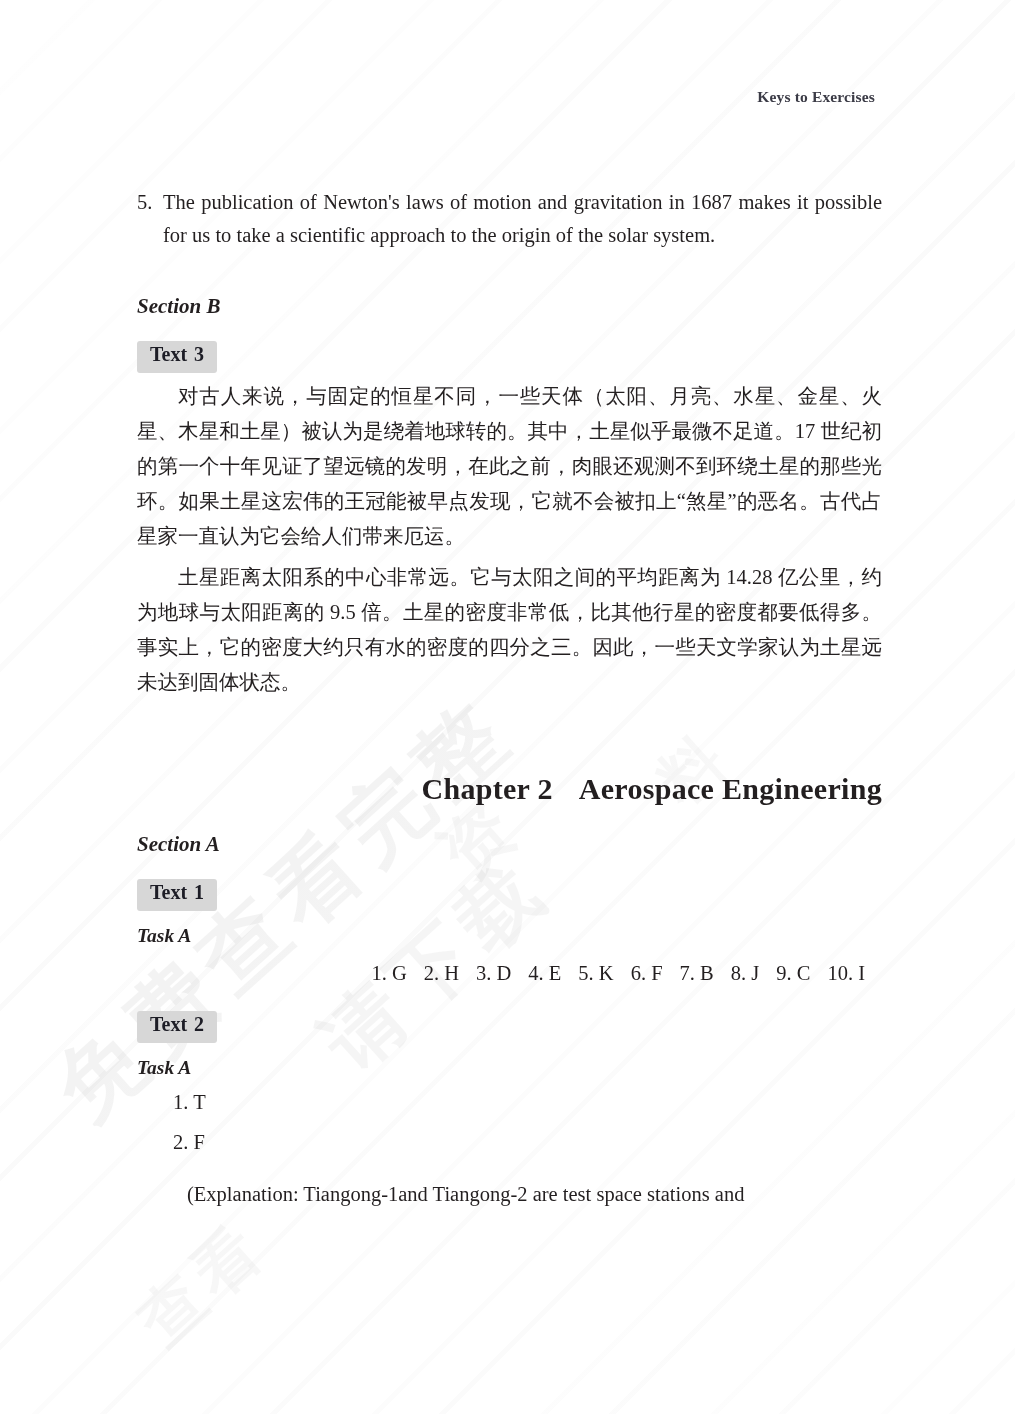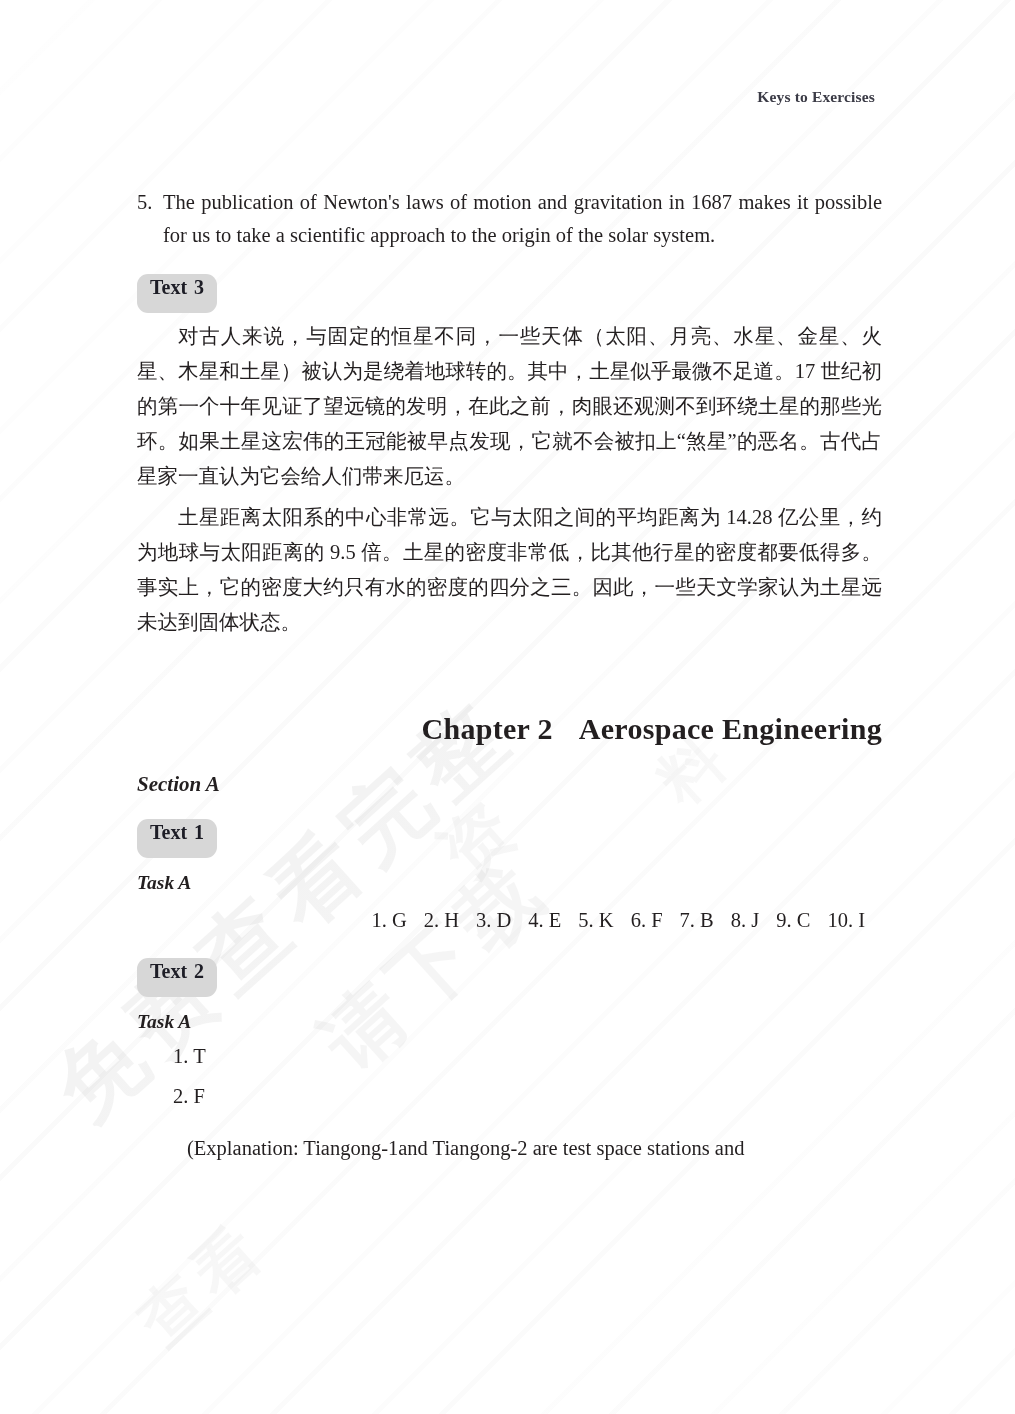--- a/index.html
+++ b/index.html
@@ -109,22 +109,22 @@
   .section-head {
     font-size: 21px;
     font-weight: bold;
     font-style: italic;
     margin-top: 42px;
   }
 
   .badge {
     display: inline-block;
     background: #d7d7d7;
-    border-radius: 11px;
-    padding: 2px 13px 14px 13px;
+    border-radius: 3px;
+    padding: 2px 13px 7px 13px;
     font-size: 20px;
     font-weight: bold;
     color: #1d1d26;
     margin-top: 22px;
   }
   .badge .sp { display: inline-block; width: 7px; }
 
   .task-head {
     font-size: 19.5px;
     font-weight: bold;
@@ -194,20 +194,21 @@
 
     <div class="body-col">
 
       
       <div class="num-item">
         <span class="idx">5.</span>
         <span class="txt">The publication of Newton's laws of motion and gravitation in 1687 makes it possible for us to take a scientific approach to the origin of the solar system.</span>
       </div>
 
       
+      <div class="section-head">Section B</div>
 
       <div class="badge">
         <span>Text</span><span class="sp"></span><span>3</span>
       </div>
 
 
       <div class="cn-para">对古人来说，与固定的恒星不同，一些天体（太阳、月亮、水星、金星、火星、木星和土星）被认为是绕着地球转的。其中，土星似乎最微不足道。17 世纪初的第一个十年见证了望远镜的发明，在此之前，肉眼还观测不到环绕土星的那些光环。如果土星这宏伟的王冠能被早点发现，它就不会被扣上“煞星”的恶名。古代占星家一直认为它会给人们带来厄运。</div>
       <div class="cn-para">土星距离太阳系的中心非常远。它与太阳之间的平均距离为 14.28 亿公里，约为地球与太阳距离的 9.5 倍。土星的密度非常低，比其他行星的密度都要低得多。事实上，它的密度大约只有水的密度的四分之三。因此，一些天文学家认为土星远未达到固体状态。</div>
 
       

